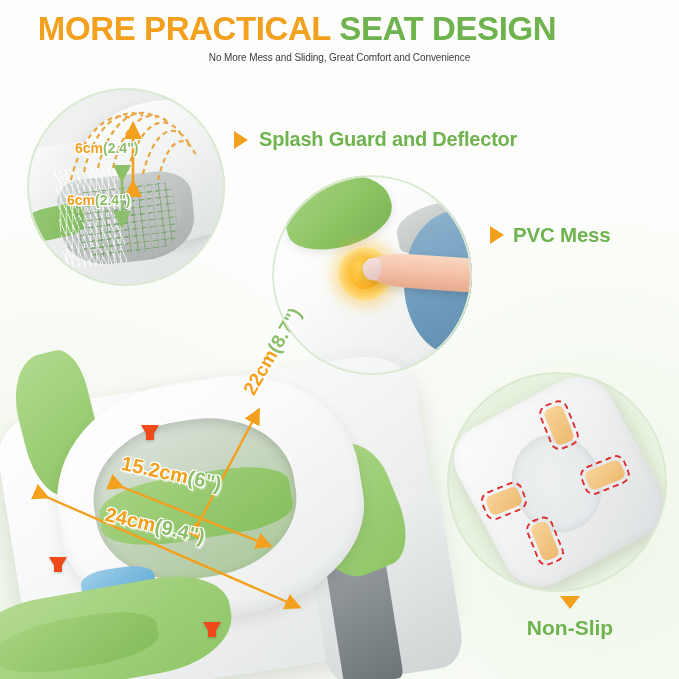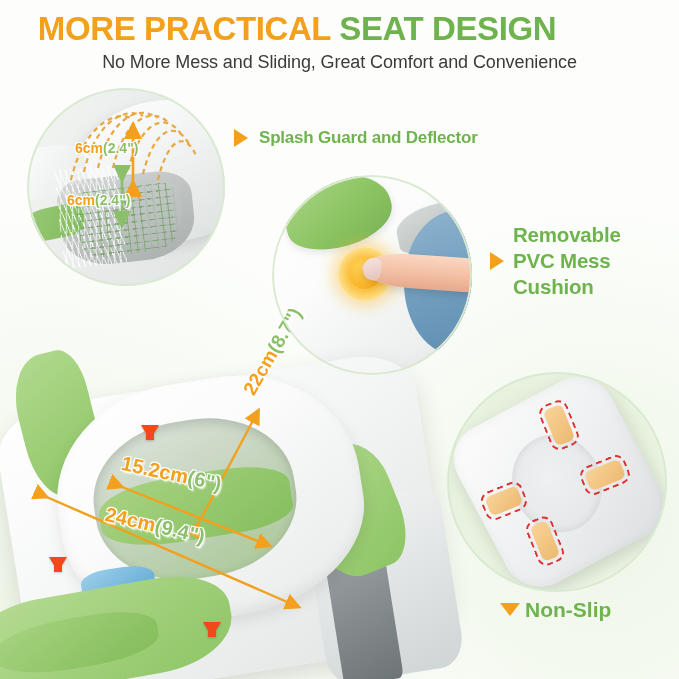--- a/index.html
+++ b/index.html
@@ -20,21 +20,21 @@
   
   .title{
     position:absolute;top:8px;left:0;width:594px;text-align:center;
     font-size:33px;font-weight:bold;letter-spacing:-0.4px;line-height:42px;
     white-space:nowrap;
   }
   .title .o{color:#f2a01d;}
   .title .g{color:#6fb34e;}
   .subtitle{
     position:absolute;top:52px;left:0;width:679px;text-align:center;
-    font-size:18px;color:#3b3b3b;letter-spacing:-0.1px;white-space:nowrap;
+    font-size:10px;color:#3b3b3b;letter-spacing:-0.1px;white-space:nowrap;
   }
 
   
   .circ{position:absolute;border-radius:50%;overflow:hidden;}
   .circ .ring{position:absolute;inset:0;border-radius:50%;
     box-shadow:0 0 0 2px #d9ead0 inset;pointer-events:none;z-index:9;}
 
   
   #circ1{left:27px;top:88px;width:198px;height:198px;
      background:linear-gradient(160deg,#eef4ea 0%,#f6f8f4 40%,#edf2ea 100%);}
@@ -181,27 +181,27 @@
   #dim24{left:108px;top:503px;font-size:20px;transform:rotate(13deg);transform-origin:left top;}
 
   
   .tri-r{width:0;height:0;border-top:9px solid transparent;
      border-bottom:9px solid transparent;border-left:14px solid #f2a01d;}
   .tri-d{width:0;height:0;border-left:10px solid transparent;
      border-right:10px solid transparent;border-top:13px solid #f2a01d;}
   .label{color:#6fb34e;font-weight:bold;}
 
   #cal1{position:absolute;left:234px;top:128px;display:flex;align-items:center;gap:11px;}
-  #cal1 .label{font-size:17px;letter-spacing:-0.2px;white-space:nowrap;}
+  #cal1 .label{font-size:20px;letter-spacing:-0.2px;white-space:nowrap;}
 
   #cal2{position:absolute;left:490px;top:222px;display:flex;align-items:center;gap:9px;}
   #cal2 .label{font-size:20.5px;line-height:26px;letter-spacing:-0.2px;}
 
   #cal3{position:absolute;left:500px;top:596px;width:140px;
-     display:flex;flex-direction:row;align-items:center;gap:5px;}
+     display:flex;flex-direction:column;align-items:center;gap:5px;}
   #cal3 .label{font-size:21px;line-height:27px;text-align:center;}
 </style>
 </head>
 <body>
 
 <div id="stage">
 
   <div class="title">
     <span class="o">MORE PRACTICAL </span><span class="g">SEAT DESIGN</span>
   </div>
@@ -266,23 +266,21 @@
     <div class="c2-glow"></div>
     <div class="c2-btn"></div>
     <div class="c2-finger"></div>
     <div class="c2-nail"></div>
     <div class="ring"></div>
   </div>
 
   <div id="cal2">
     <span class="tri-r"></span>
     <span class="label">
-      <div>Removable</div>
       <div>PVC Mess</div>
-      <div>Cushion</div>
     </span>
   </div>
 
   <div class="circ" id="circ3">
     <div class="c3-green"></div>
     <div class="c3-seat"></div>
     <div class="c3-hole"></div>
     <div class="pad" id="pad1">
         <i></i>
       </div>

